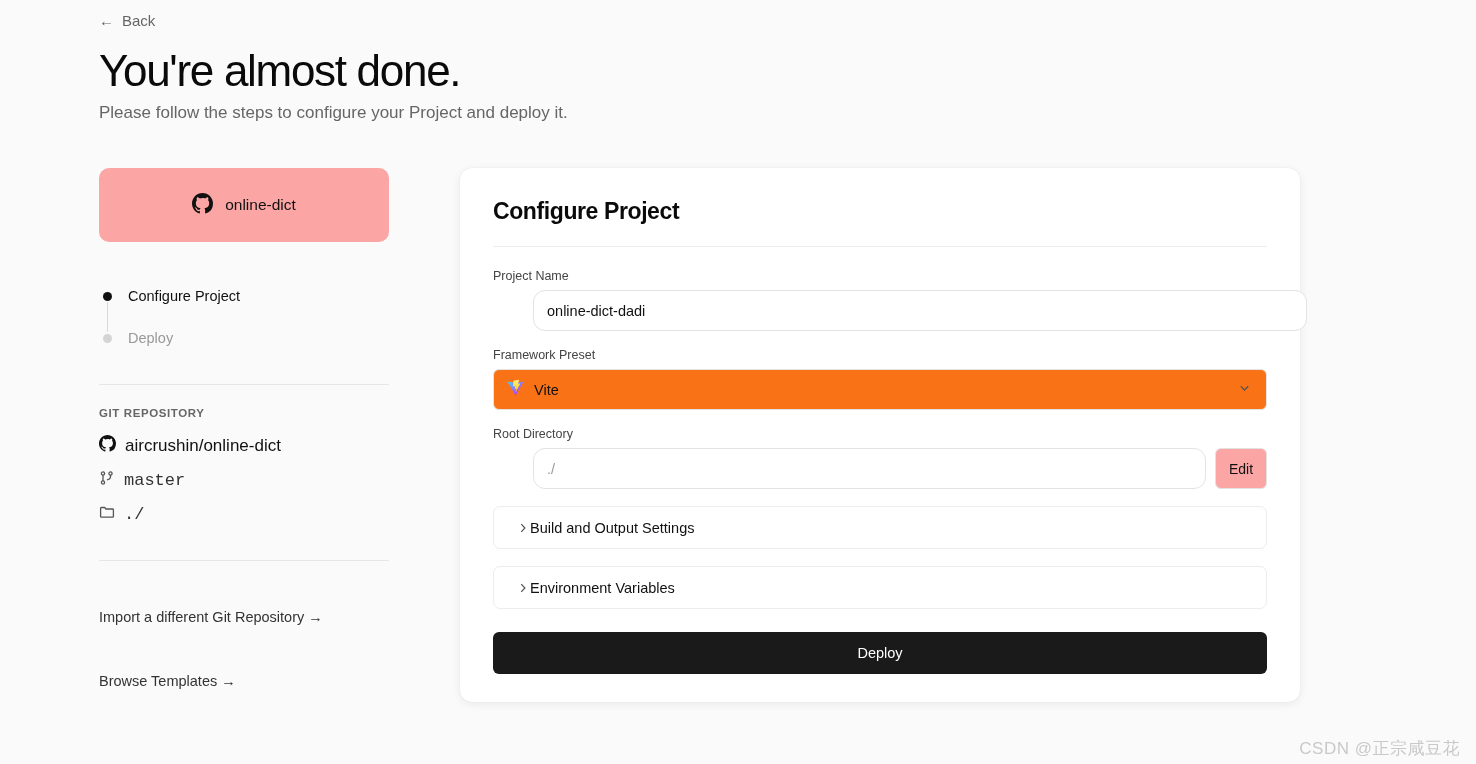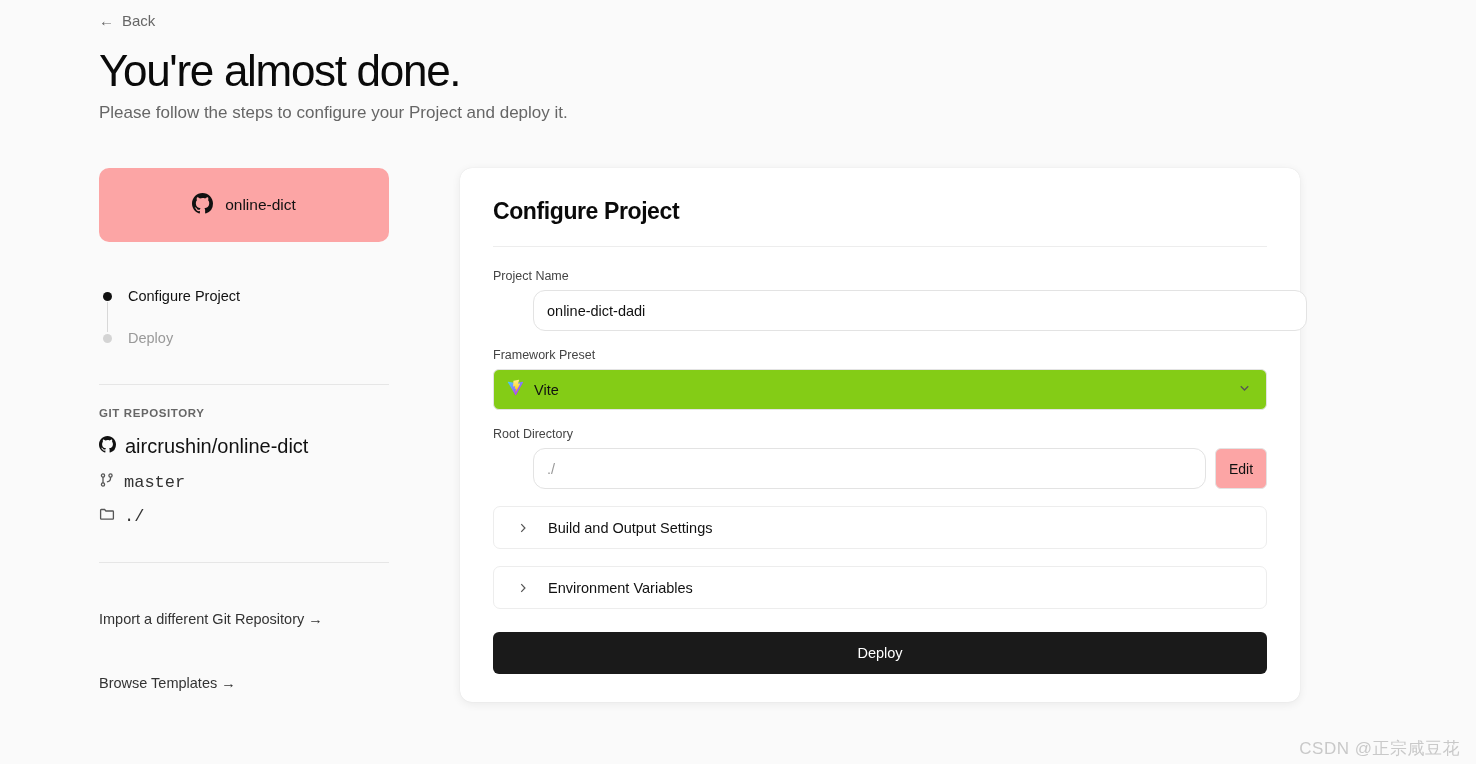--- a/index.html
+++ b/index.html
@@ -64,21 +64,21 @@
 
   .git-section { margin-top: 22px; }
   .git-heading {
     font-size: 11.5px; font-weight: bold; color: #666;
     letter-spacing: 0.6px; margin-bottom: 16px;
   }
   .git-row {
     display: flex; align-items: center; gap: 9px; margin-bottom: 14px;
   }
   .git-row:last-child { margin-bottom: 0; }
-  .git-repo-name { font-size: 20px; color: #111; cursor: pointer; }
+  .git-repo-name { font-size: 17px; color: #111; cursor: pointer; }
   .git-mono { font-family: Liberation Mono, monospace; font-size: 17px; color: #333; }
 
   .links { margin-top: 24px; }
   .link-row {
     font-size: 14.5px; color: #333; margin-bottom: 22px;
     cursor: pointer; display: block; text-decoration: none; margin-top: 48px;
   }
   .link-row:last-child { margin-bottom: 0; }
 
   
@@ -104,41 +104,41 @@
     font-size: 14.5px; color: #111; background: #fff;
     font-family: "Liberation Sans", sans-serif; outline: none; margin-left: 40px;
   }
   .text-input::placeholder { color: #999; }
   .field-group { margin-bottom: 17px; }
 
   .select-box {
     width: 100%; height: 41px; border: 1px solid #e3e3e3;
     border-radius: 6px; padding: 0 13px;
     display: flex; align-items: center; gap: 10px;
-    background: #84cc16; cursor: pointer; position: relative;
+    background: #f97316; cursor: pointer; position: relative;
   }
   .select-value { font-size: 14.5px; color: #111; }
   .chev-down {
     position: absolute; right: 14px; top: 50%;
     transform: translateY(-50%); color: #555;
   }
 
   .root-row { display: flex; gap: 9px; align-items: stretch; }
   .root-row .text-input { flex: 1; }
   .edit-btn {
     width: 52px; border: 1px solid #e3e3e3; border-radius: 6px;
     background: #fca5a5; font-size: 14px; color: #111; cursor: pointer;
     font-family: "Liberation Sans", sans-serif;
     display: flex; align-items: center; justify-content: center;
   }
 
   .accordion {
     width: 100%; height: 43px; border: 1px solid #ededed;
     border-radius: 7px; display: flex; align-items: center;
-    padding: 0 22px; gap: 18px; background: #fff; cursor: pointer;
+    padding: 0 22px; gap: 0; background: #fff; cursor: pointer;
     margin-top: 17px;
   }
   .accordion-label { font-size: 14.5px; color: #111; }
   .chev-right { color: #555; display: flex; align-items: center; }
 
   .deploy-btn {
     width: 100%; height: 42px; margin-top: 23px;
     background: #1a1a1a; border: none; border-radius: 6px;
     color: #fff; font-size: 14.5px;
     font-family: "Liberation Sans", sans-serif;

